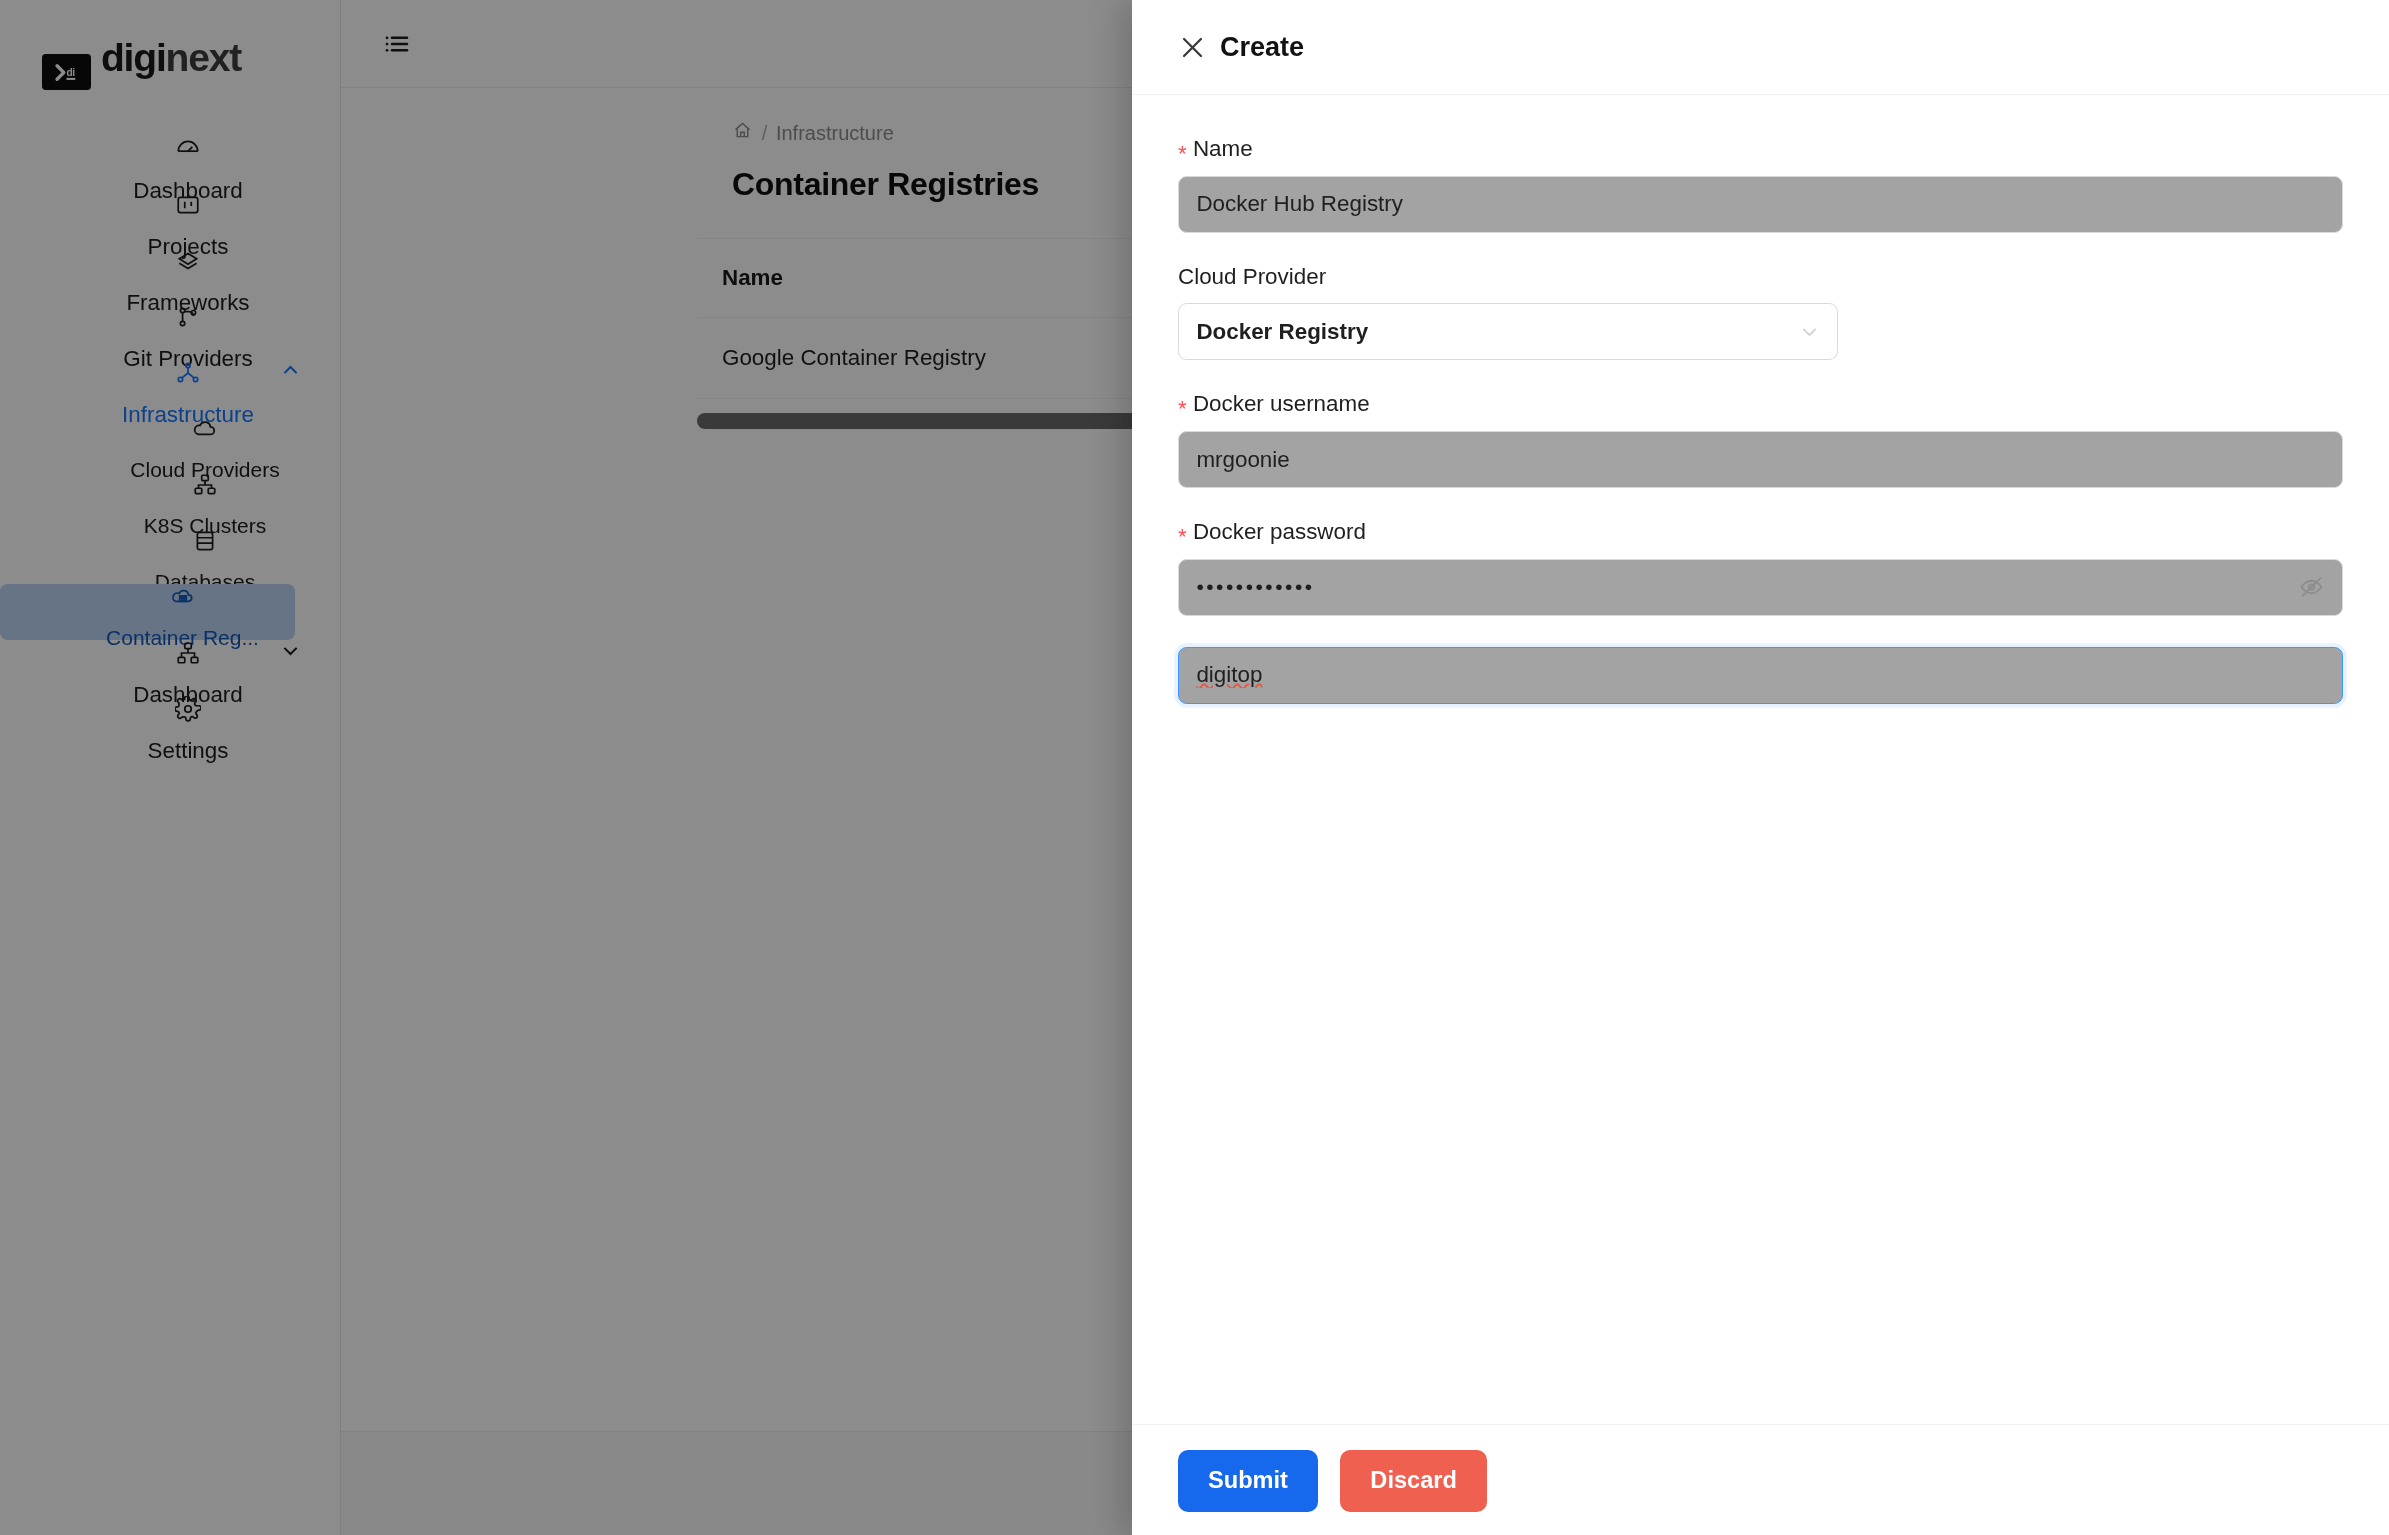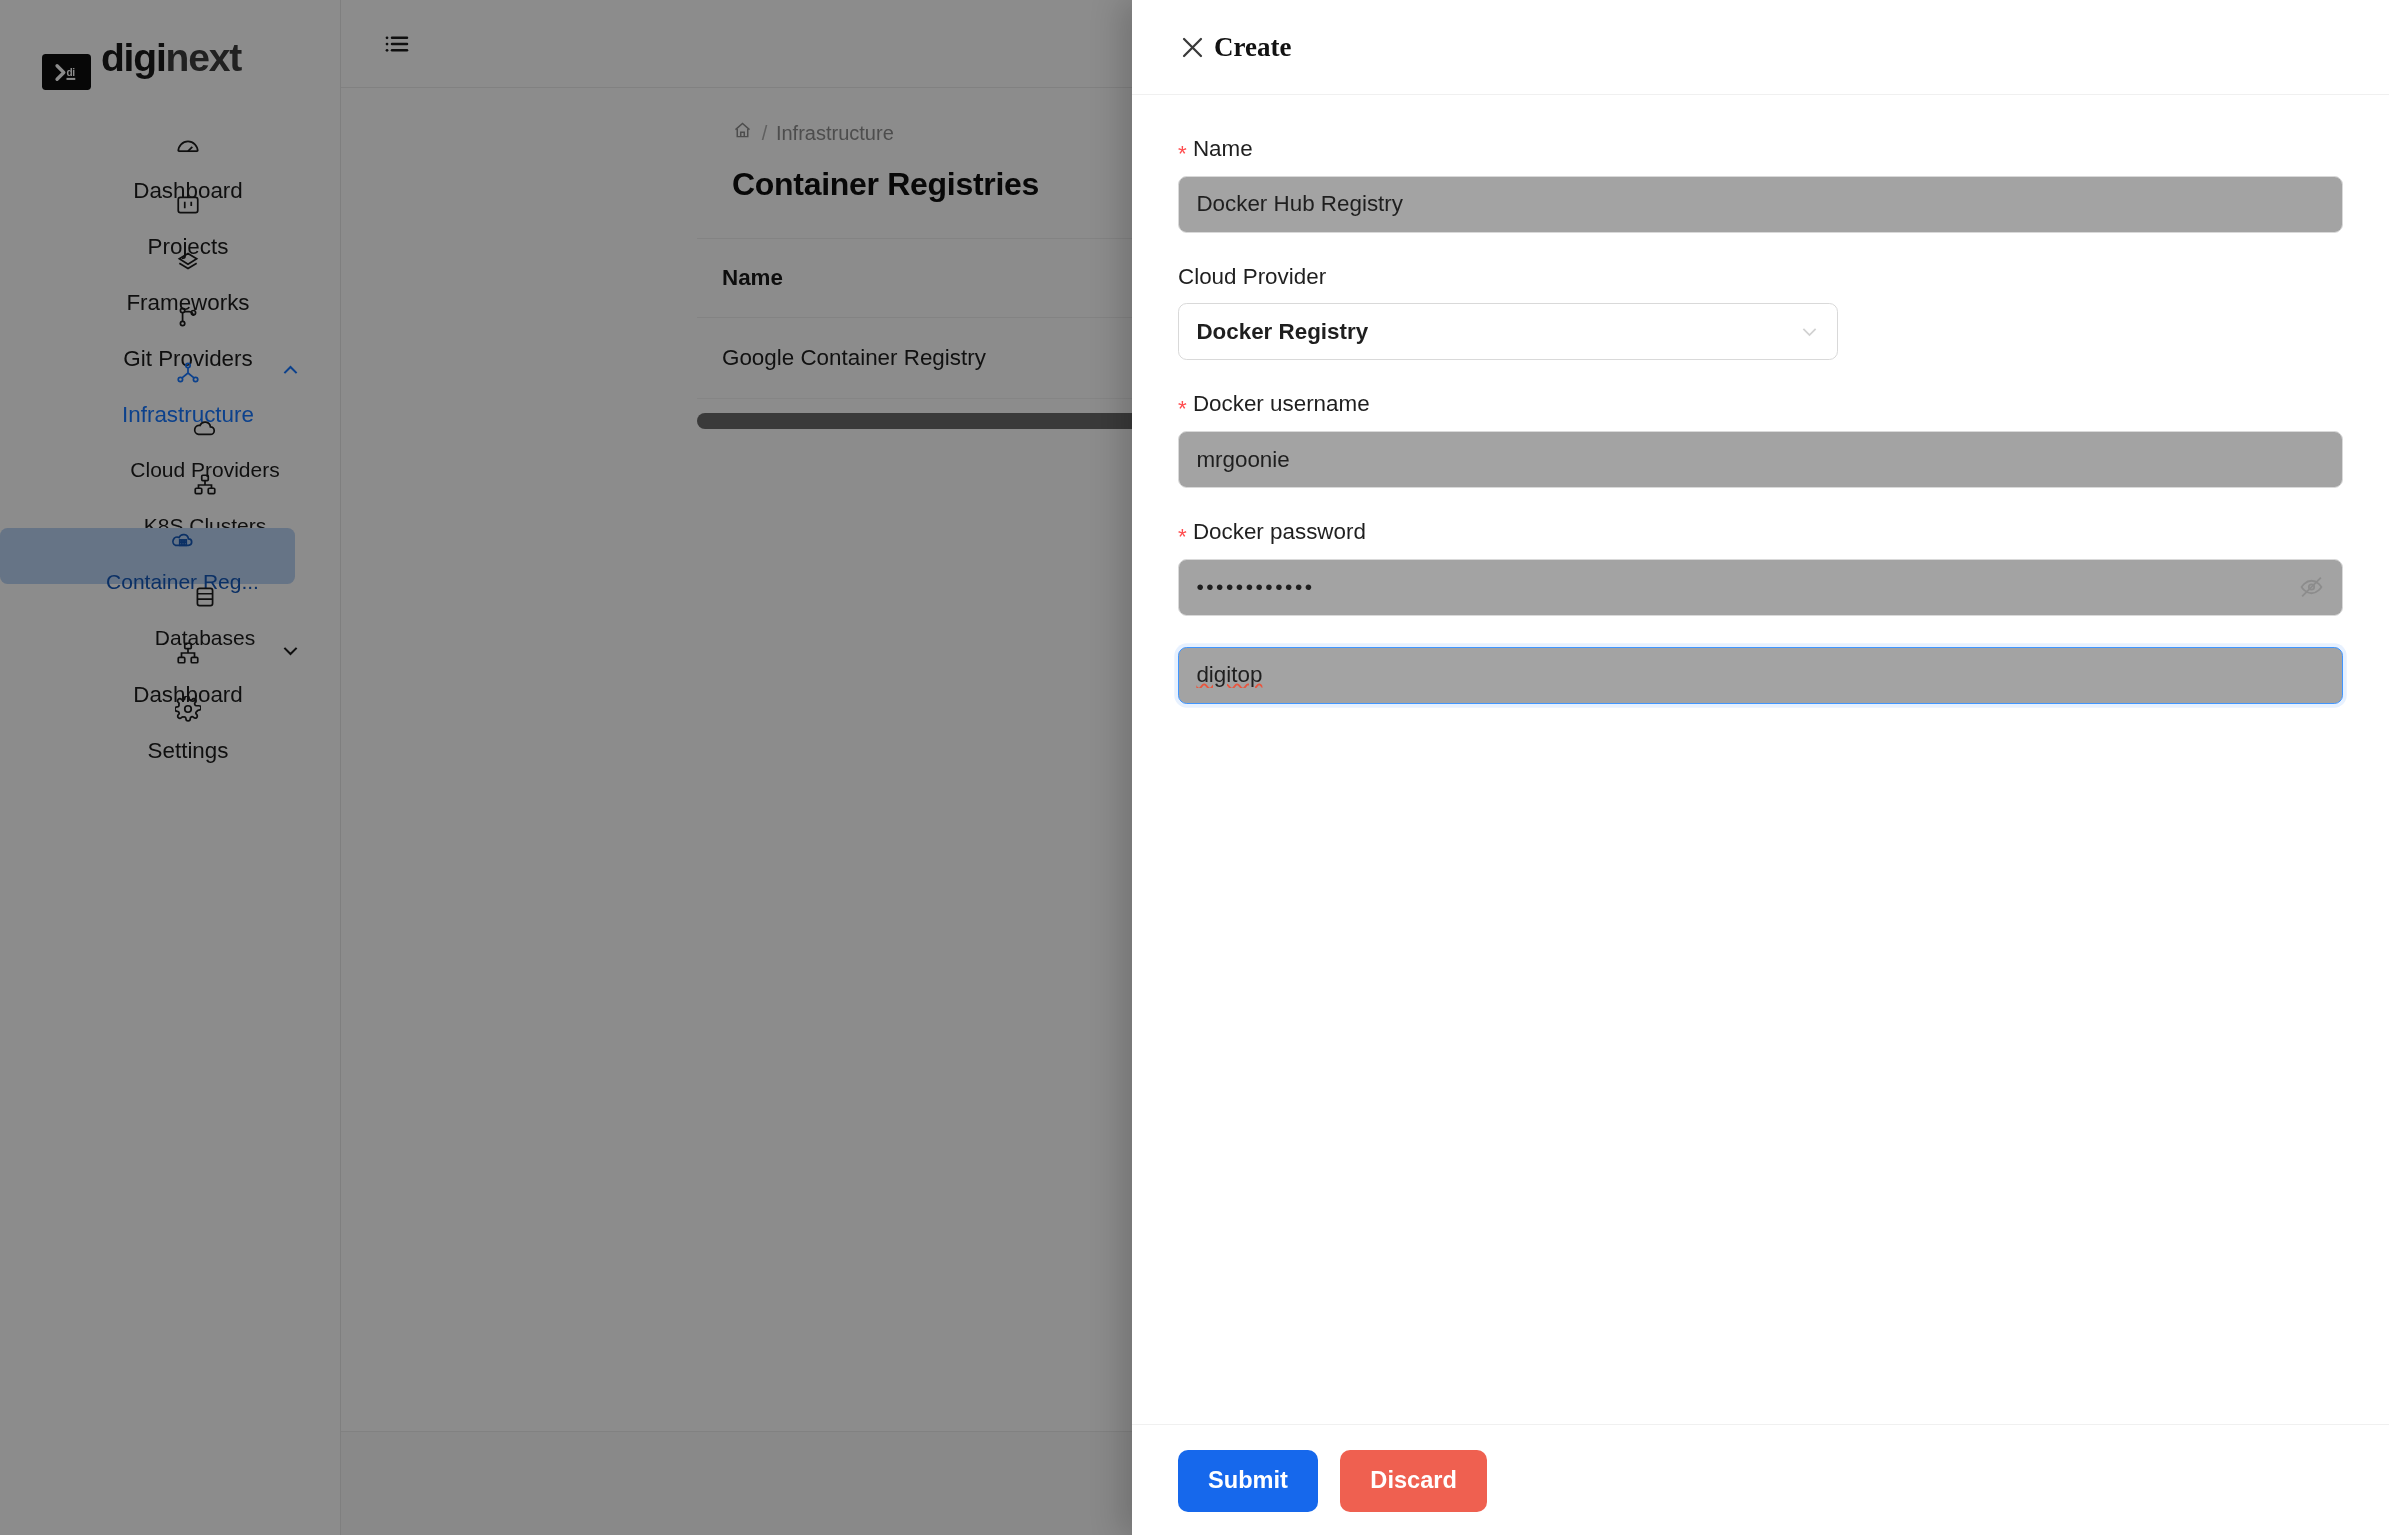--- a/index.html
+++ b/index.html
@@ -110,22 +110,22 @@
   
   #overlay { position: absolute; inset: 0; background: rgba(0,0,0,.45); }
 
   
   #drawer {
     position: absolute; top: 0; right: 0; width: 1257px; height: 1536px;
     background: #ffffff; display: flex; flex-direction: column;
     box-shadow: -11.2px 0 30px rgba(0,0,0,.18);
   }
   #drawer-head {
-    flex: 0 0 95px; display: flex; align-items: center; gap: 7px;
-    padding-left: 46px; border-bottom: 1.2px solid #f0f0f0; font-family: Liberation Serif, serif;
+    flex: 0 0 95px; display: flex; align-items: center; gap: 13px;
+    padding-left: 46px; border-bottom: 1.2px solid #f0f0f0;
   }
   .close-x { width: 29px; height: 29px; cursor: pointer; color: #444; }
   .close-x svg { width: 100%; height: 100%; }
   .drawer-title { font-size: 27px; font-weight: 700; color: #121212; }
 
   #drawer-body { flex: 1 1 auto; padding: 41px 46px 0 46px; overflow: hidden; }
 
   .field { margin-bottom: 31px; }
   .field-label { font-size: 22.4px; color: #1f1f1f; margin-bottom: 13.7px; display: flex; align-items: baseline; gap: 6.2px; }
   .req { color: #ff4d4f; font-size: 22.4px; line-height: 1; position: relative; top: 5px; }
@@ -261,39 +261,39 @@
             <svg viewBox="0 0 24 24" fill="none" stroke="#1c1c1c" stroke-width="1.6">
                 <rect x="9" y="3" width="6" height="5" rx="1"></rect>
                 <rect x="3" y="15" width="6" height="5" rx="1"></rect>
                 <rect x="15" y="15" width="6" height="5" rx="1"></rect>
                 <path d="M12 8v4M6 15v-3h12v3"></path>
               </svg>
           </span>
           <span class="nav-label">K8S Clusters</span>
         </div>
 
+        <div class="nav-item sub">
+          <span class="nav-ico">
+            <svg viewBox="0 0 24 24" fill="none" stroke="#1c1c1c" stroke-width="1.6">
+                <rect x="5" y="4" width="14" height="16" rx="2"></rect>
+                <path d="M5 9h14M5 14h14M8 6.5h.01M8 11.5h.01M8 16.5h.01"></path>
+              </svg>
+          </span>
+          <span class="nav-label">Databases</span>
+        </div>
+
         <div class="nav-item sub active">
           <span class="nav-ico">
             <svg viewBox="0 0 24 24" fill="none" stroke="#1558b8" stroke-width="1.6">
                 <path d="M5 16h12a3 3 0 000-6 4.5 4.5 0 00-8.6-1.2A3.3 3.3 0 005 16z"></path>
                 <rect x="9" y="11" width="6" height="5"></rect>
                 <path d="M11 11v5M13 11v5M9 13h6"></path>
               </svg>
           </span>
           <span class="nav-label">Container Reg...</span>
-        </div>
-
-        <div class="nav-item sub">
-          <span class="nav-ico">
-            <svg viewBox="0 0 24 24" fill="none" stroke="#1c1c1c" stroke-width="1.6">
-                <rect x="5" y="4" width="14" height="16" rx="2"></rect>
-                <path d="M5 9h14M5 14h14M8 6.5h.01M8 11.5h.01M8 16.5h.01"></path>
-              </svg>
-          </span>
-          <span class="nav-label">Databases</span>
         </div>
 
         <div class="nav-item">
           <span class="nav-ico">
             <svg viewBox="0 0 24 24" fill="none" stroke="#1c1c1c" stroke-width="1.6">
                 <rect x="9" y="3" width="6" height="5" rx="1"></rect>
                 <rect x="3" y="16" width="6" height="5" rx="1"></rect>
                 <rect x="15" y="16" width="6" height="5" rx="1"></rect>
                 <path d="M12 8v4M6 16v-4h12v4"></path>
               </svg>

